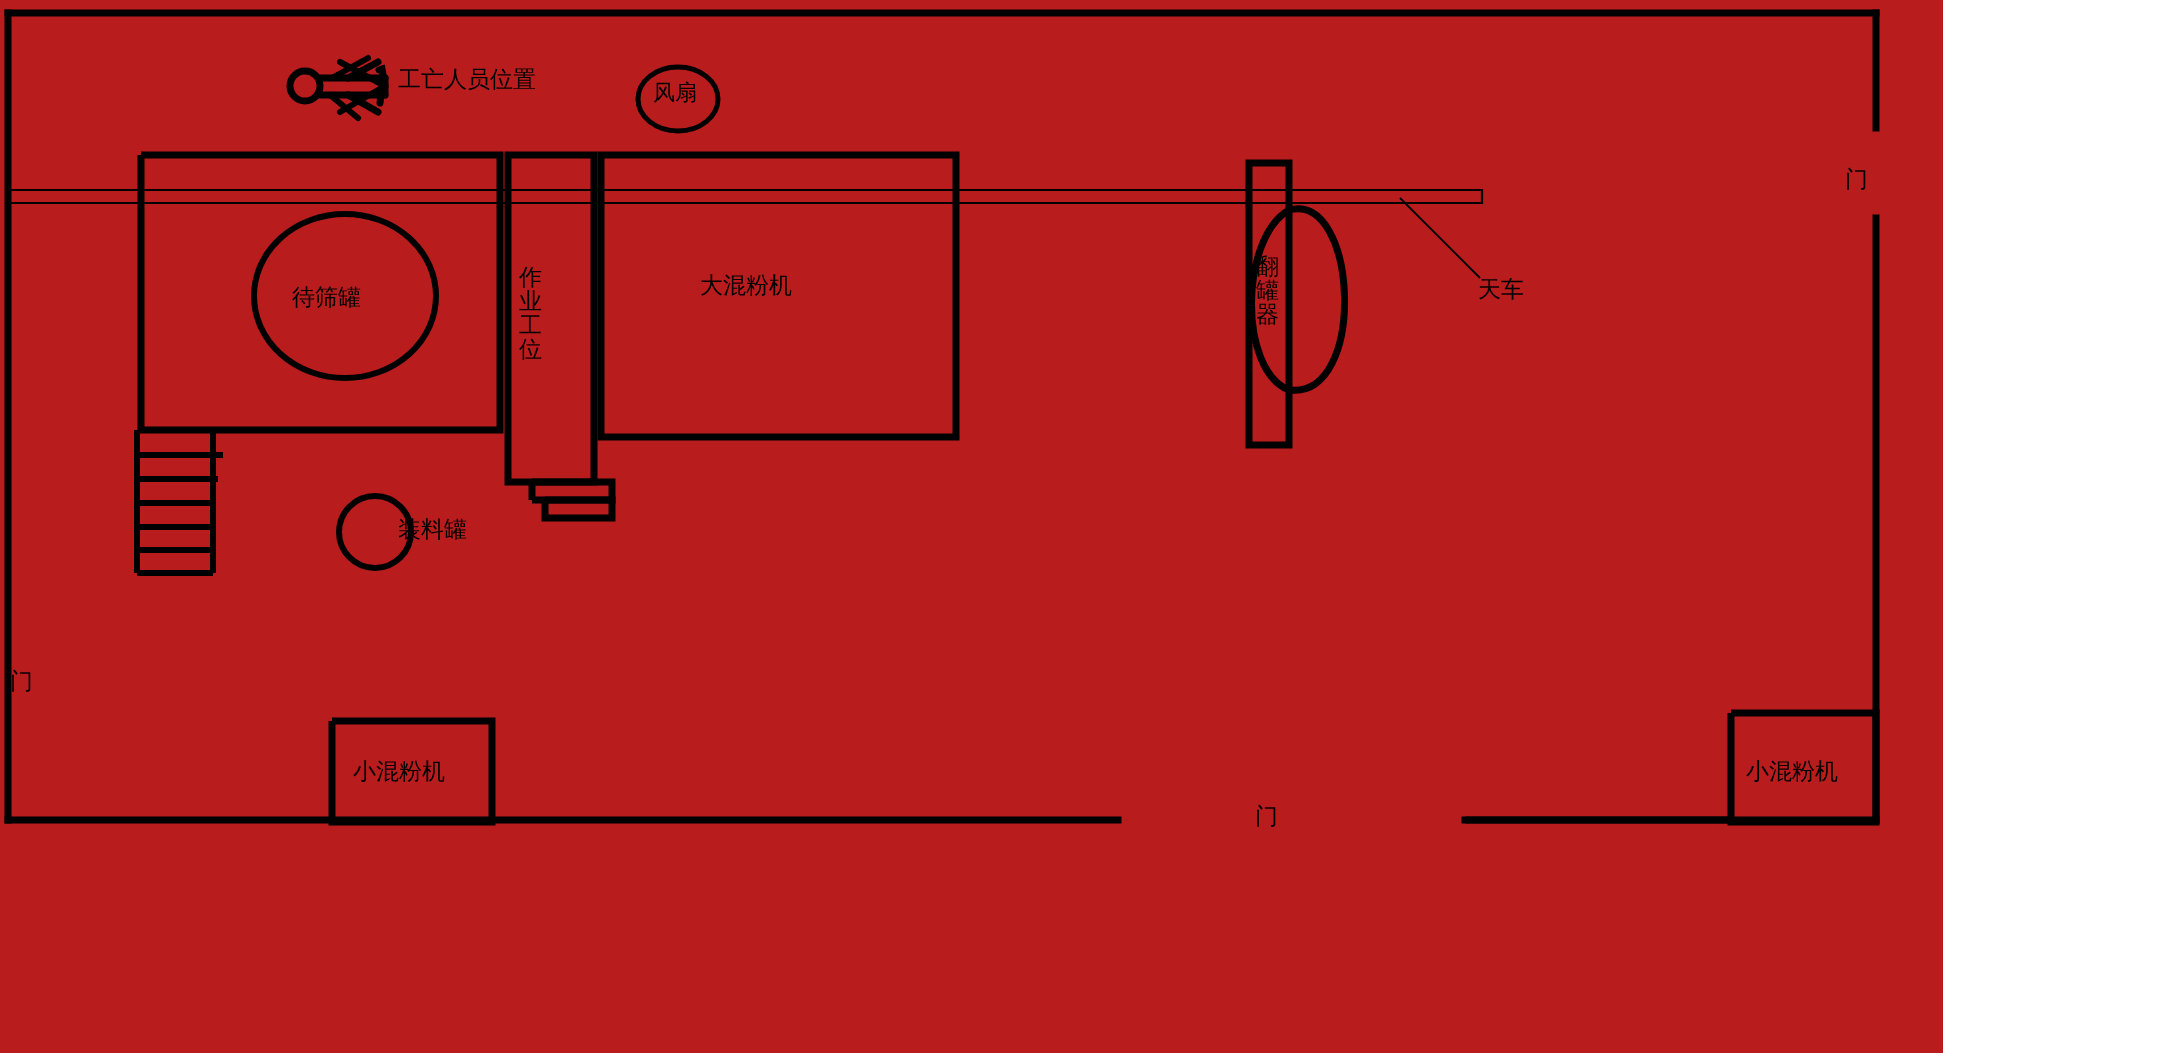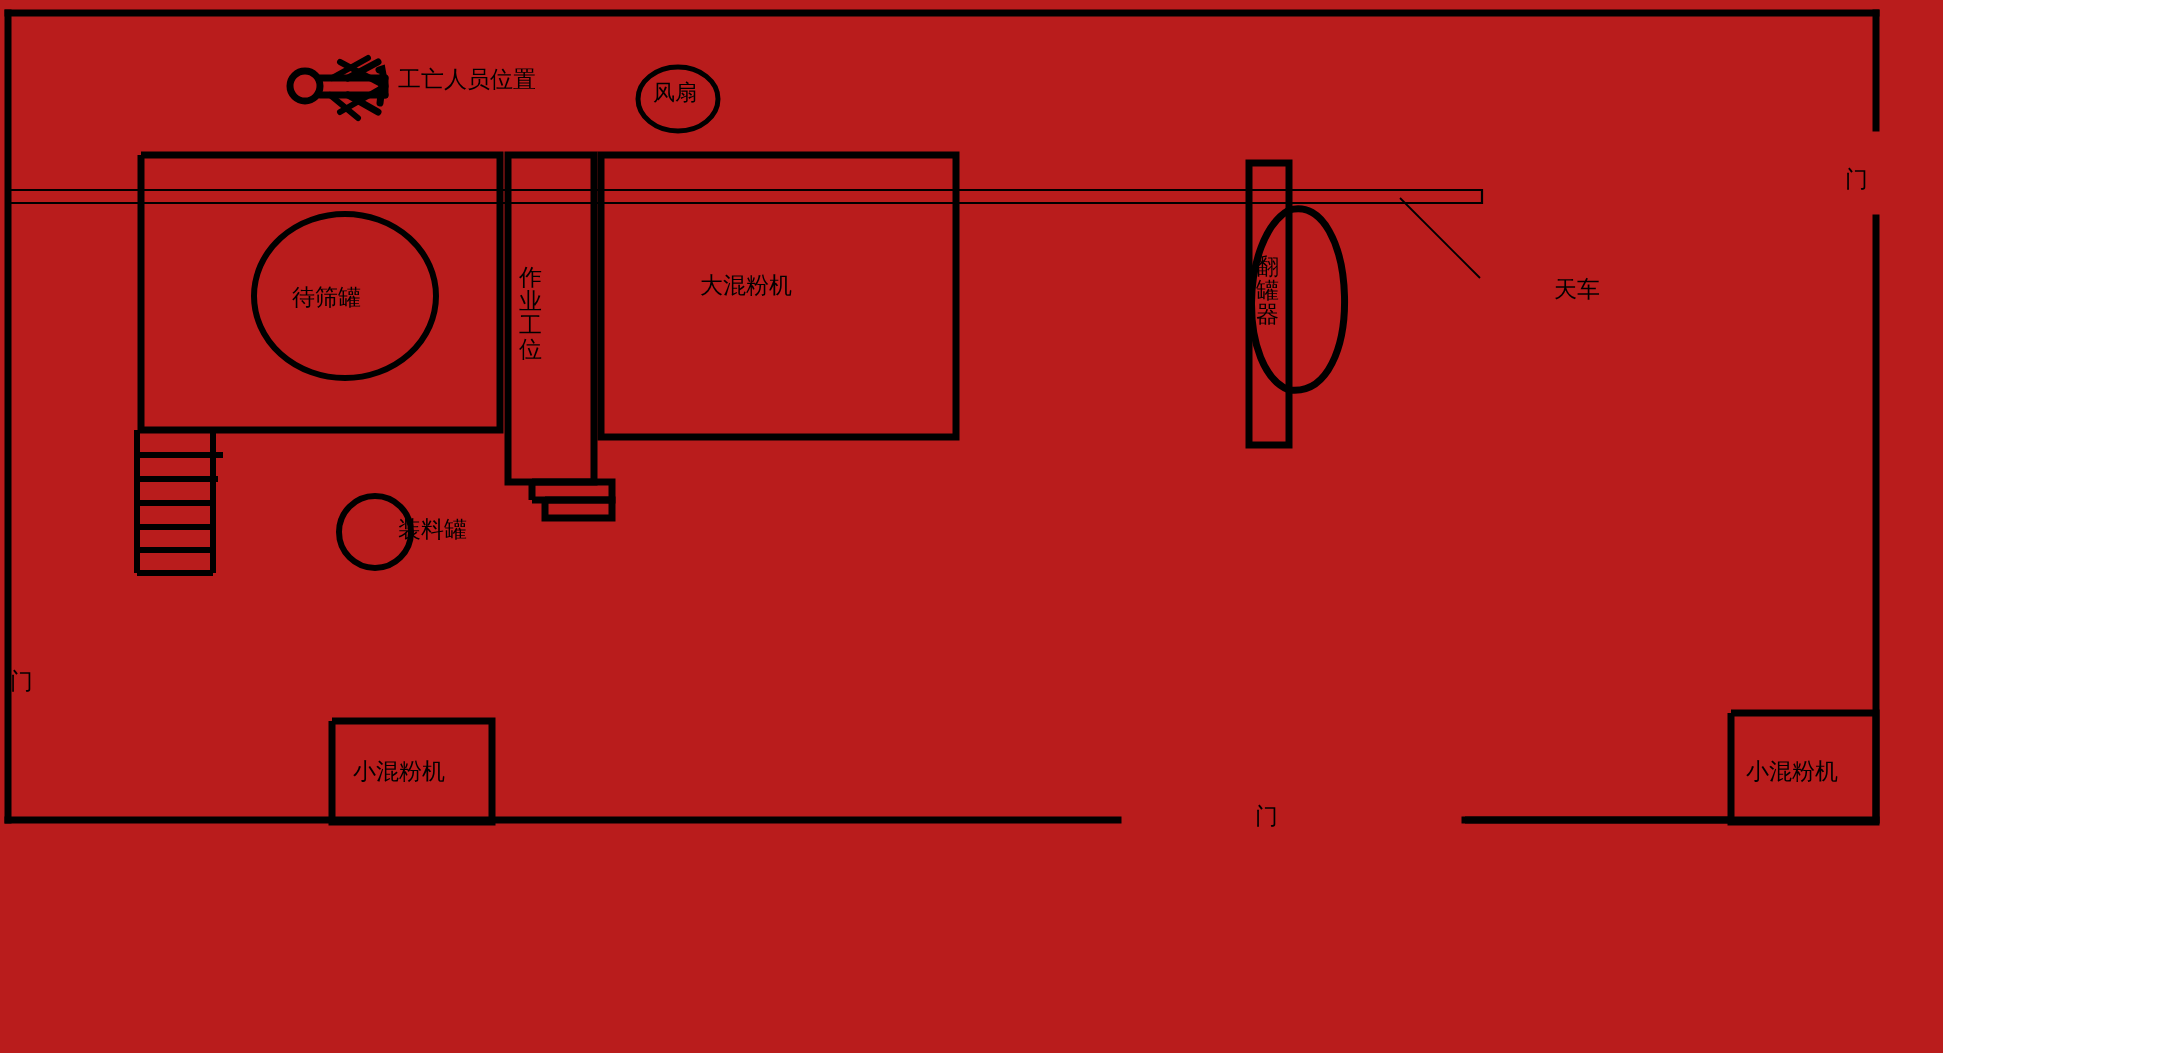--- a/index.html
+++ b/index.html
@@ -128,21 +128,21 @@
   <div class="lbl lbl-h" style="left:653px; top:81px; font-size:22px;">风扇</div>
 
   <div class="lbl lbl-h" style="left:292px; top:286px;text-align:right;">待筛罐</div>
 
   <div class="lbl lbl-v" style="left:519px; top:266px;">作<br>业<br>工<br>位</div>
 
   <div class="lbl lbl-h" style="left:700px; top:274px;">大混粉机</div>
 
   <div class="lbl lbl-v" style="left:1256px; top:255px;">翻<br>罐<br>器</div>
 
-  <div class="lbl lbl-h" style="left:1554px; top:278px;">天车</div>
+  <div class="lbl lbl-h" style="left:1478px; top:278px;">天车</div>
 
   <div class="lbl lbl-h" style="left:398px; top:518px;">装料罐</div>
 
   <div class="lbl lbl-h" style="left:353px; top:760px;">小混粉机</div>
 
   <div class="lbl lbl-h" style="left:1746px; top:760px;">小混粉机</div>
 
   <div class="lbl lbl-door" style="left:1845px; top:168px;">门</div>
 
   <div class="lbl lbl-door" style="left:10px; top:670px;">门</div>

